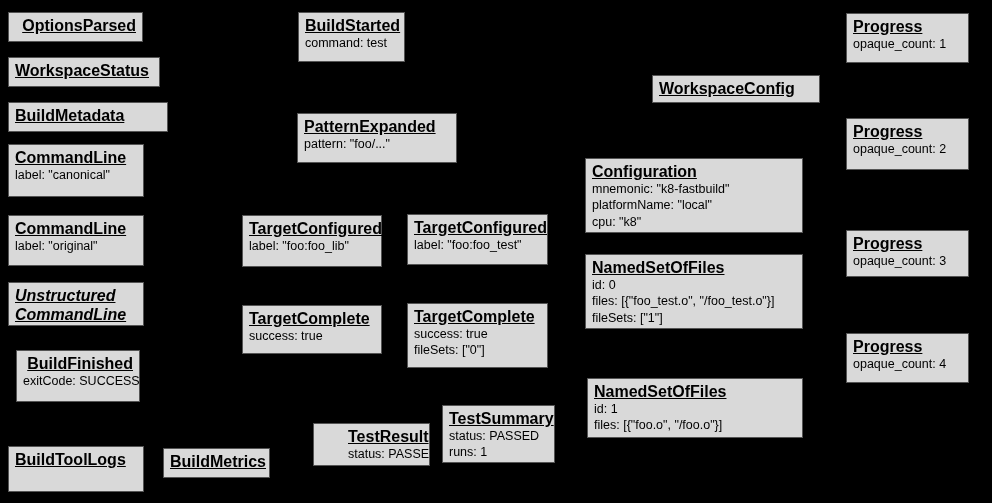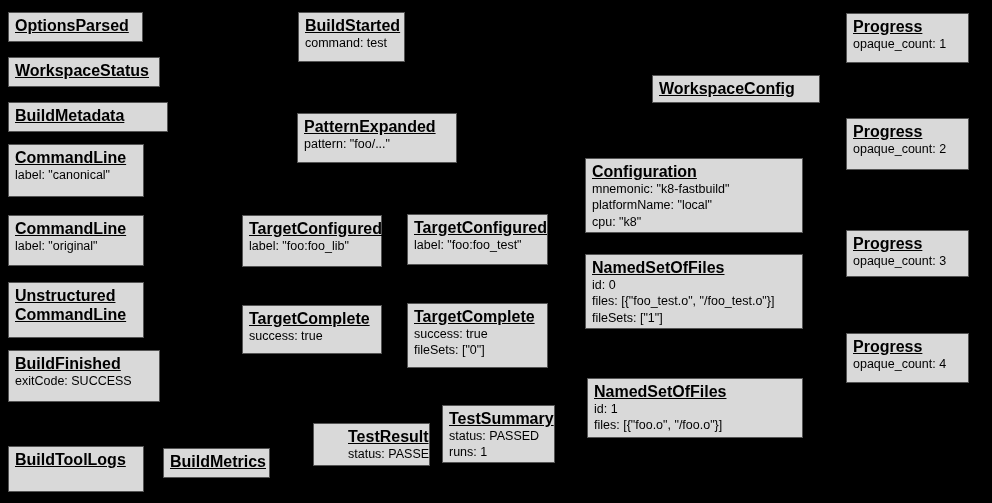--- a/index.html
+++ b/index.html
@@ -35,21 +35,21 @@
   .node-prop {
     font-size: 12.5px;
     line-height: 1.3;
     white-space: nowrap;
   }
 </style>
 </head>
 <body>
 
 <div class="canvas">
-    <div class="node" style="left: 8px; top: 12px; width: 135px; height: 30px;">
+    <div class="node" style="left: 8px; top: 12px; width: 135px; height: 30px; text-align: right;">
     <div class="node-title">OptionsParsed</div>
     <div class="node-props"></div>
   </div>
     <div class="node" style="left: 8px; top: 57px; width: 152px; height: 30px;">
     <div class="node-title">WorkspaceStatus</div>
     <div class="node-props"></div>
   </div>
     <div class="node" style="left: 8px; top: 102px; width: 160px; height: 30px;">
     <div class="node-title">BuildMetadata</div>
     <div class="node-props"></div>
@@ -59,26 +59,26 @@
     <div class="node-props">
         <div class="node-prop">label: "canonical"</div>
       </div>
   </div>
     <div class="node" style="left: 8px; top: 215px; width: 136px; height: 51px;">
     <div class="node-title">CommandLine</div>
     <div class="node-props">
         <div class="node-prop">label: "original"</div>
       </div>
   </div>
-    <div class="node" style="left: 8px; top: 282px; width: 136px; height: 56px;">
+    <div class="node" style="left: 8px; top: 282px; width: 136px; height: 44px; font-style: italic;">
     <div class="node-title">Unstructured
 CommandLine</div>
     <div class="node-props"></div>
   </div>
-    <div class="node" style="left: 8px; top: 350px; width: 152px; height: 52px;">
+    <div class="node" style="left: 16px; top: 350px; width: 124px; height: 52px; text-align: right;">
     <div class="node-title">BuildFinished</div>
     <div class="node-props">
         <div class="node-prop">exitCode: SUCCESS</div>
       </div>
   </div>
     <div class="node" style="left: 8px; top: 446px; width: 136px; height: 46px;">
     <div class="node-title">BuildToolLogs</div>
     <div class="node-props"></div>
   </div>
     <div class="node" style="left: 163px; top: 448px; width: 107px; height: 30px;">

